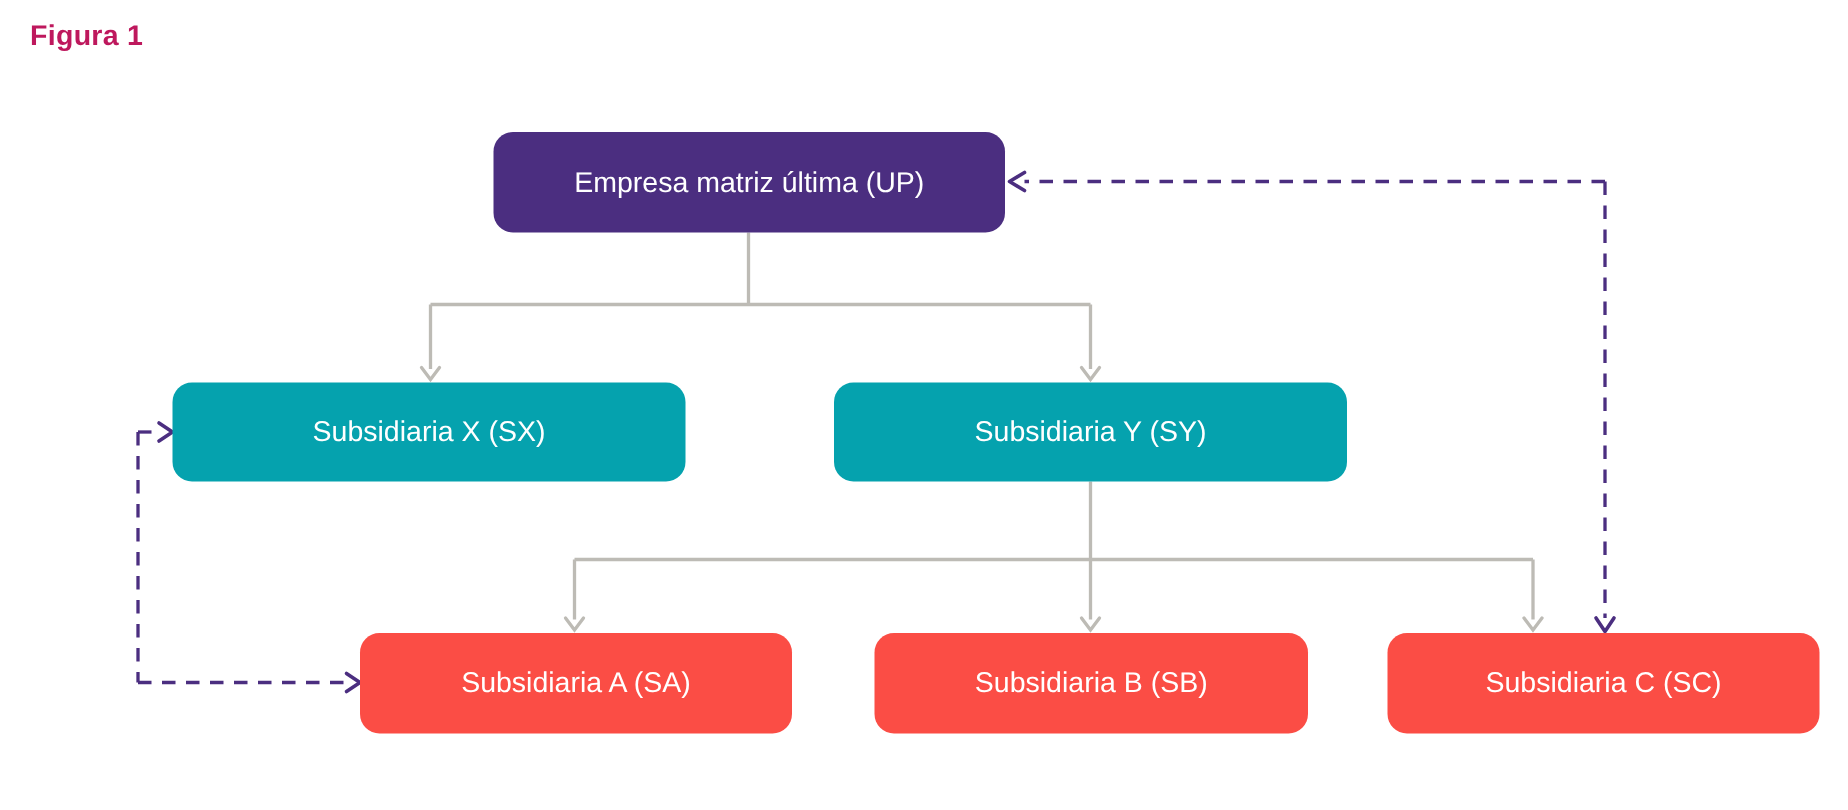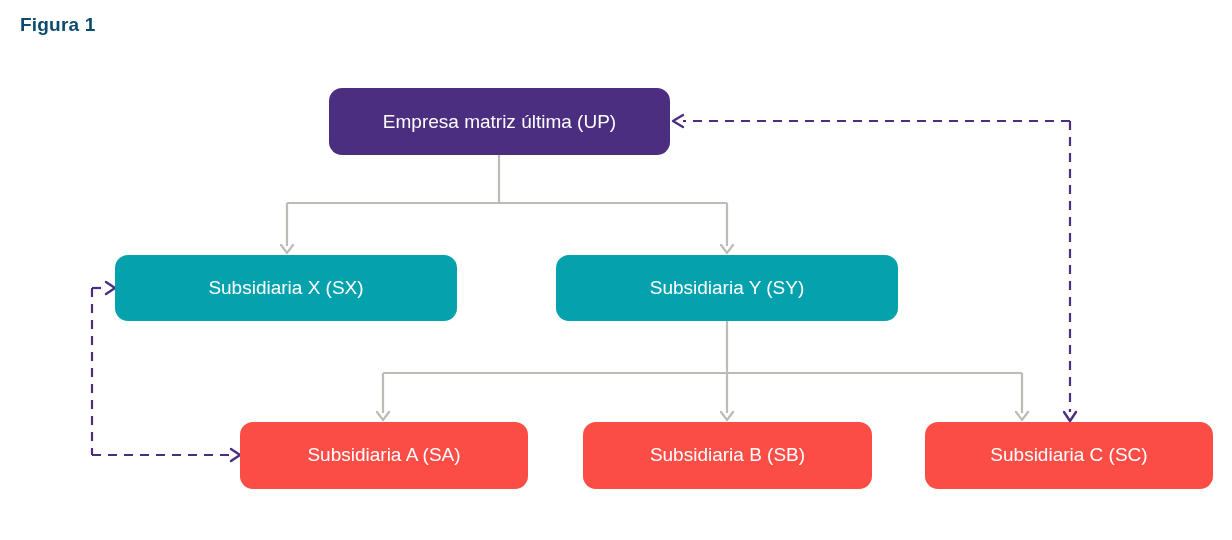--- a/index.html
+++ b/index.html
@@ -13,21 +13,21 @@
     font-family: "Liberation Sans", sans-serif;
     overflow: hidden;
     position: relative;
   }
   #figure-title {
     position: absolute;
     left: 20px;
     top: 14px;
     font-size: 19px;
     font-weight: bold;
-    color: #0c4a6e;
+    color: #be185d;
     letter-spacing: 0.2px;
   }
   #diagram-wrap {
     position: absolute;
     left: 0;
     top: 0;
     width: 1232px;
     height: 492px;
   }
   svg {

